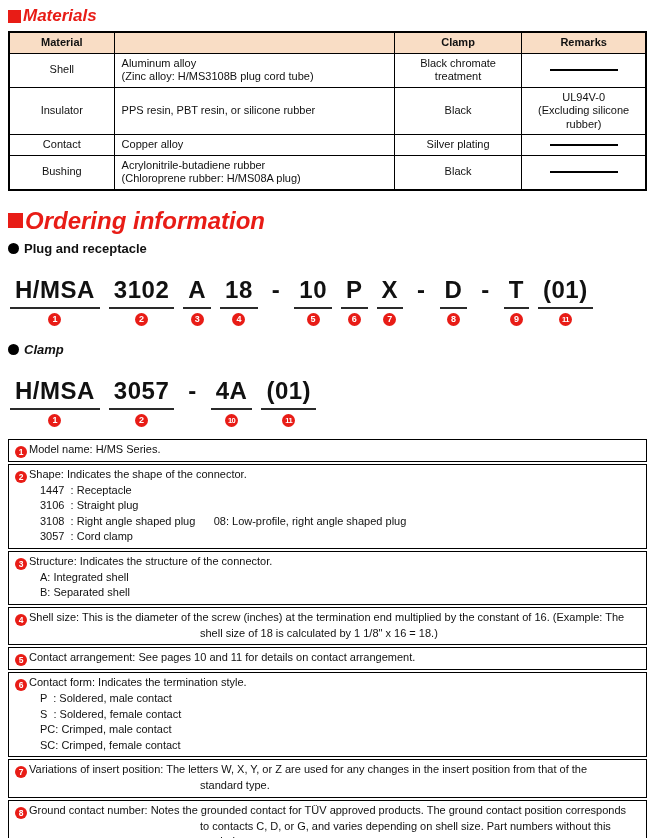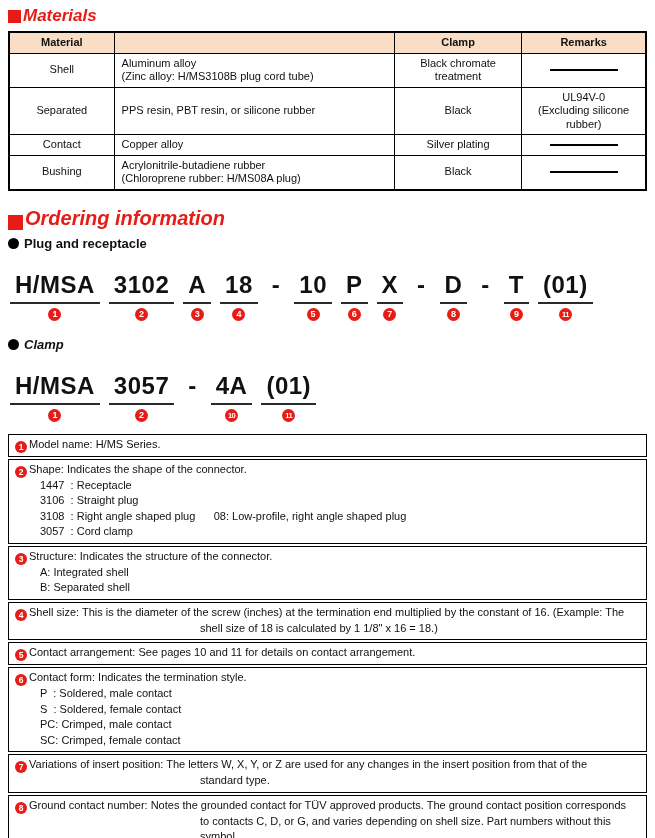--- a/index.html
+++ b/index.html
@@ -9,21 +9,21 @@
     --line:#000000;
   }
   *{box-sizing:border-box;}
   html,body{margin:0;padding:0;background:#ffffff;}
   body{font-family:"Liberation Sans","DejaVu Sans",sans-serif;color:var(--ink);}
   .page{width:655px;min-height:838px;padding:4px 8px 6px 8px;background:#ffffff;}
 
   
   .sec-heading{display:flex;align-items:center;gap:2px;color:var(--accent);font-weight:bold;font-style:italic;}
   .h-materials{font-size:17px;margin:2px 0 5px 0;}
-  .h-ordering{font-size:20px;margin:16px 0 4px 0;align-items:flex-end;}
+  .h-ordering{font-size:24px;margin:16px 0 4px 0;}
   .sq{display:inline-block;background:var(--accent);}
   .h-materials .sq{width:13px;height:13px;}
   .h-ordering .sq{width:15px;height:15px;}
 
   
   table.mat{border-collapse:collapse;width:100%;border:2px solid var(--line);table-layout:fixed;}
   table.mat th,table.mat td{border:1px solid var(--line);font-size:11px;line-height:13.5px;padding:3px 7px;vertical-align:middle;}
   table.mat th{background:var(--peach);font-weight:bold;height:20px;text-align:center;}
   td.c{text-align:center;}
   .col-material{width:16.5%;}
@@ -88,21 +88,21 @@
             <div>Aluminum alloy</div>
             <div>(Zinc alloy: H/MS3108B plug cord tube)</div>
           </td>
           <td class="c">
             <div>Black chromate</div>
             <div>treatment</div>
           </td>
           <td class="c"><span class="dash"></span></td>
         </tr>
         <tr>
-          <td class="c">Separated</td>
+          <td class="c">Insulator</td>
           <td>
             <div>PPS resin, PBT resin, or silicone rubber</div>
           </td>
           <td class="c">
             <div>Black</div>
           </td>
           <td class="c">
             <div>UL94V-0</div>
             <div>(Excluding silicone</div>
             <div>rubber)</div>

